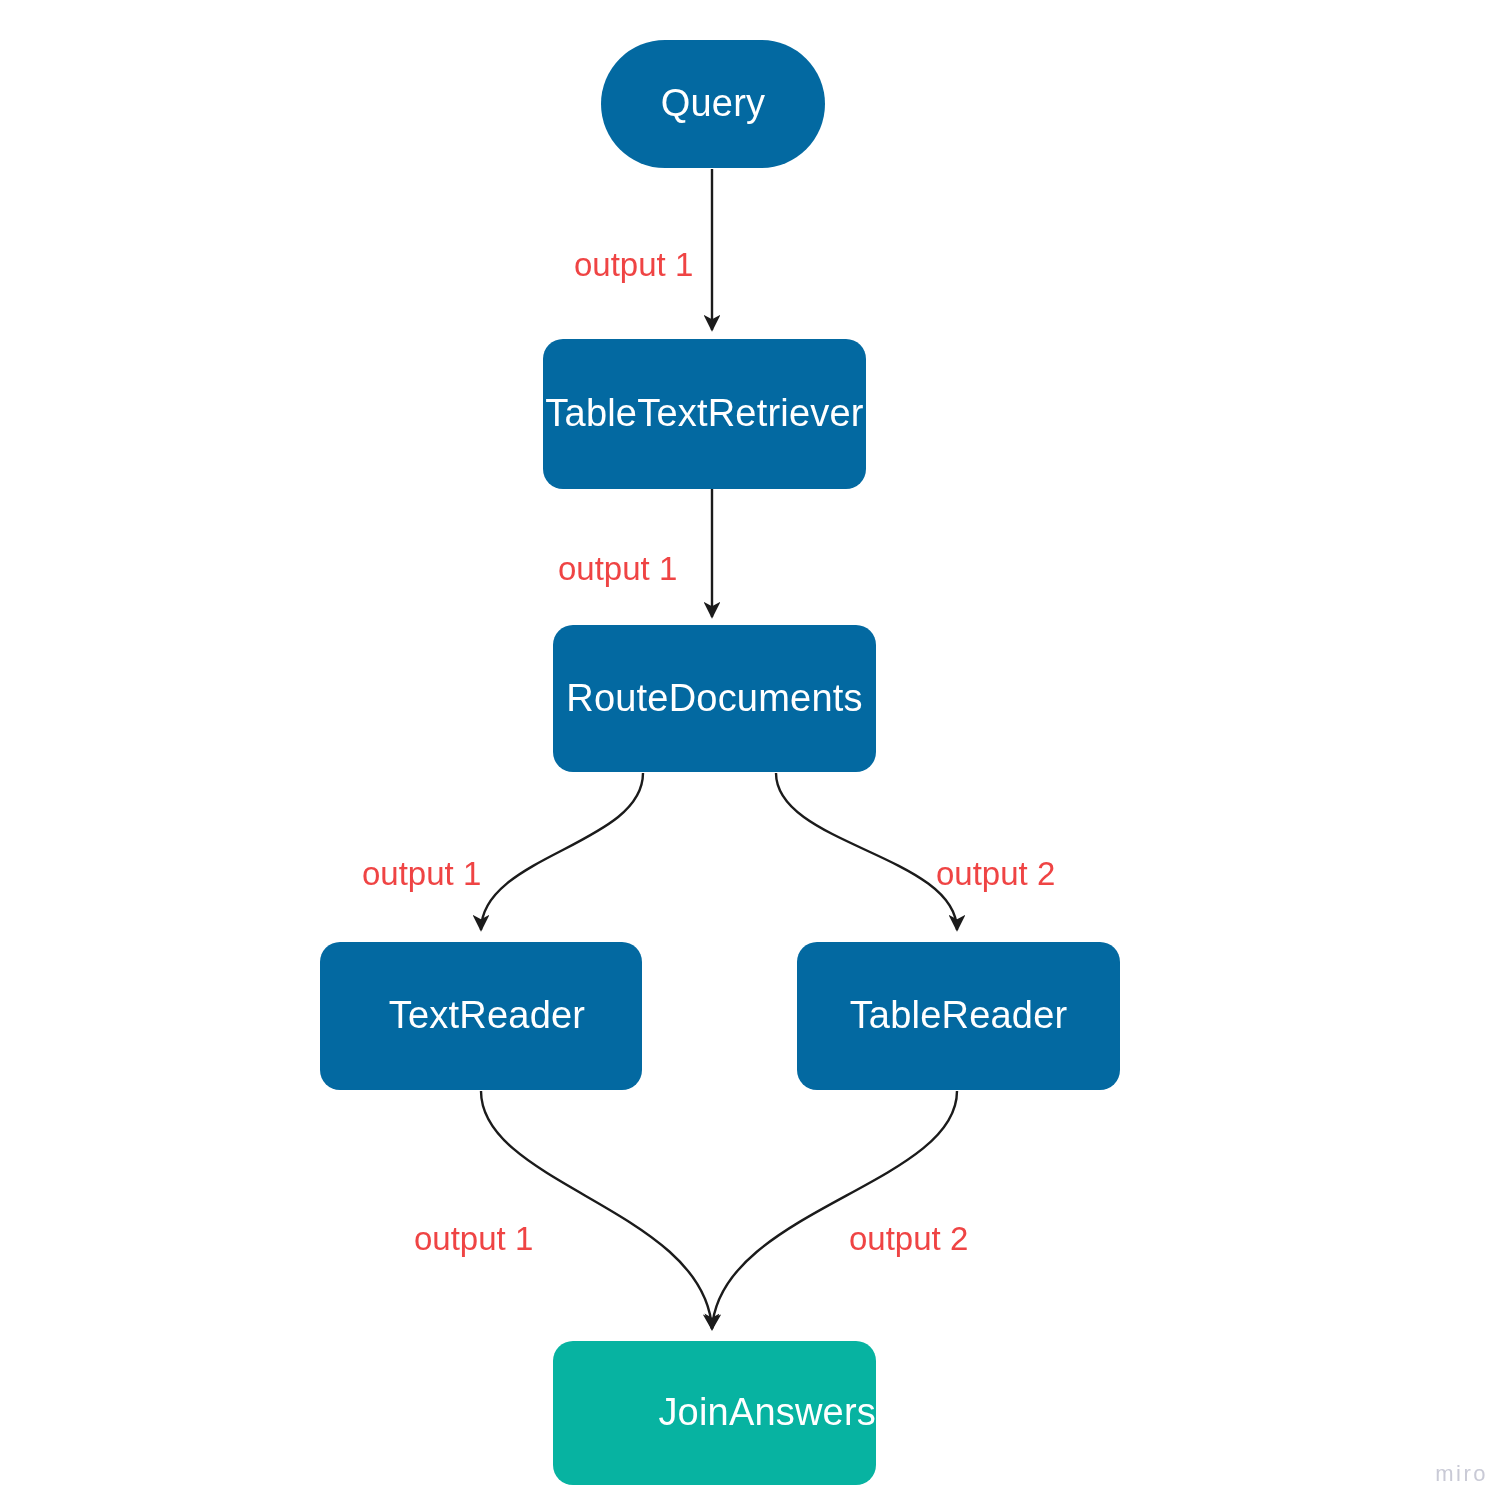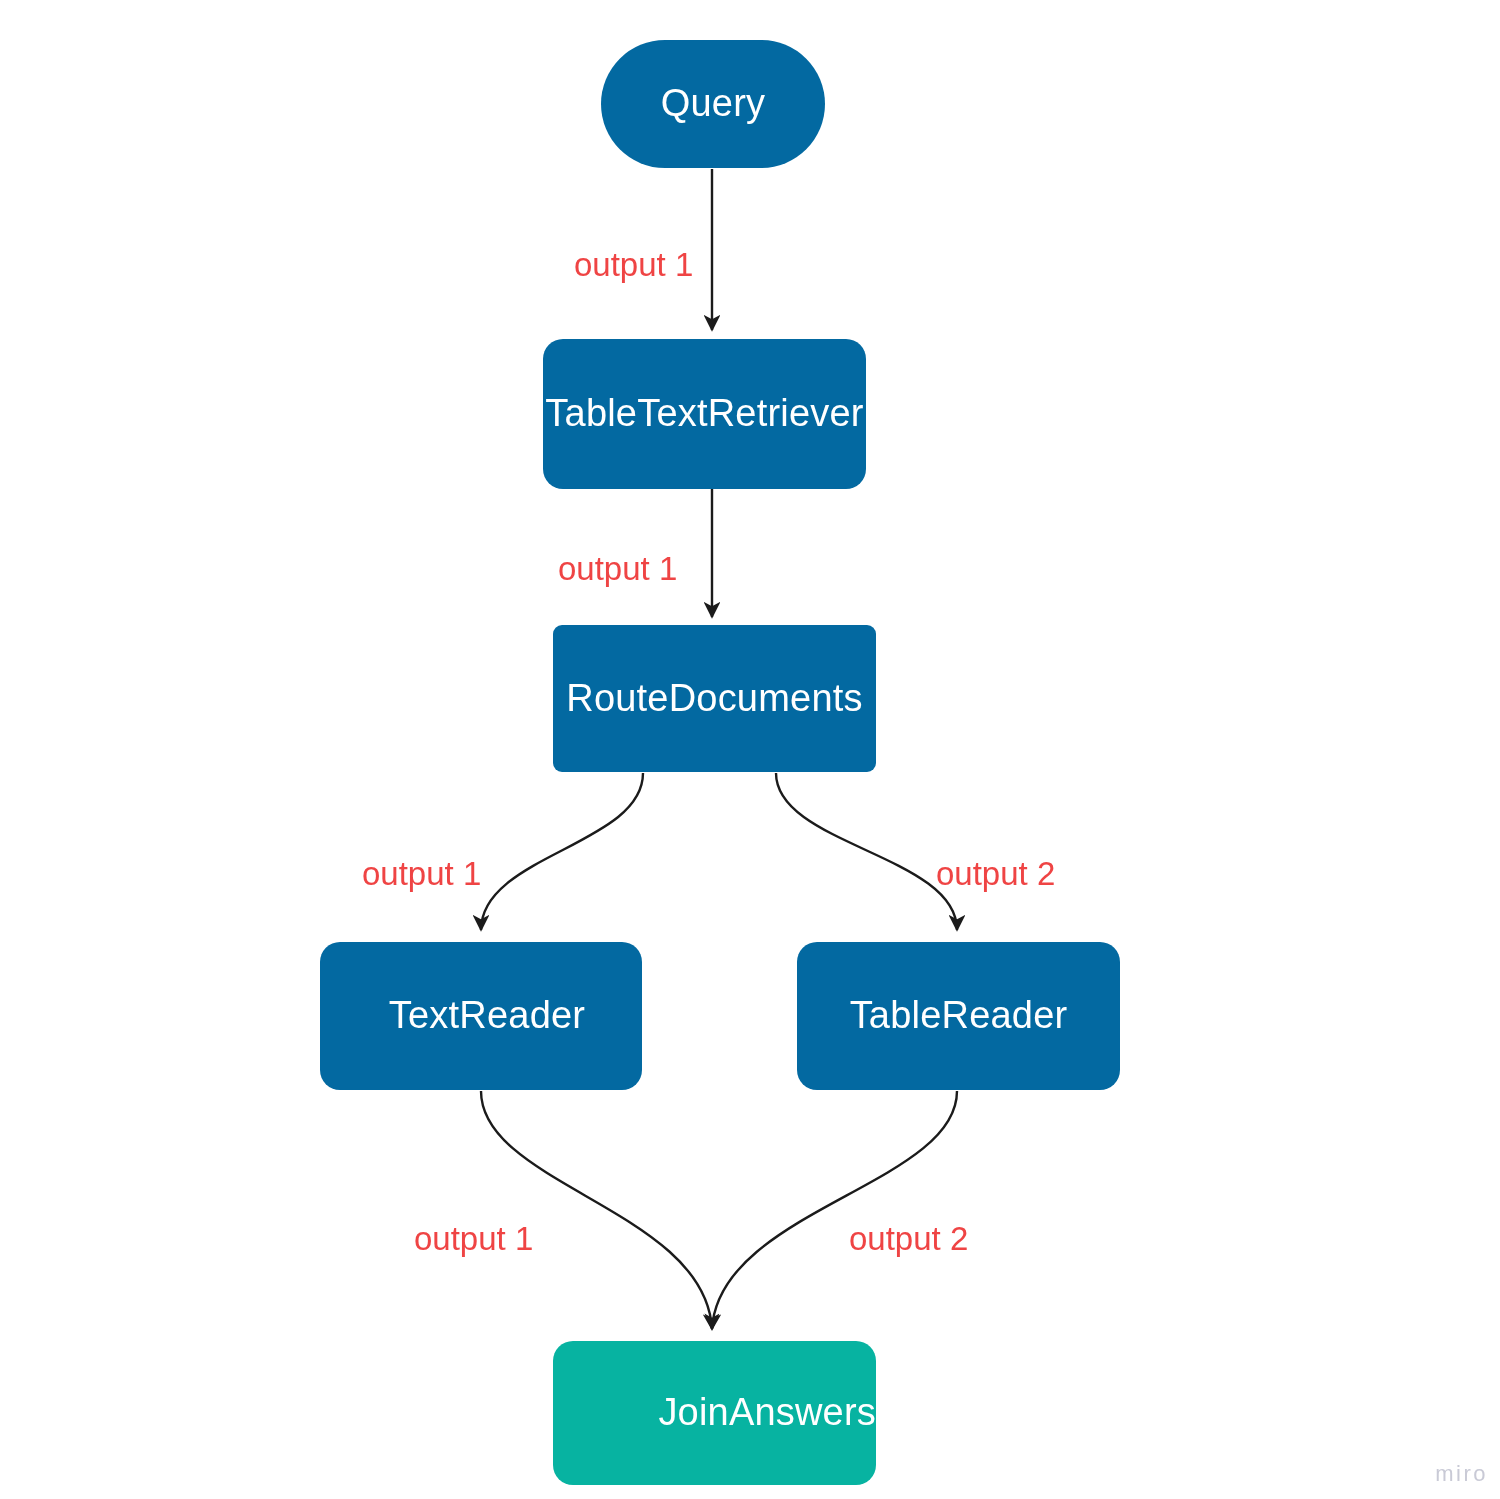--- a/index.html
+++ b/index.html
@@ -90,21 +90,21 @@
   </svg>
 
   <div class="node node-purple node-pill" style="left:601px; top:40px; width:224px; height:128px;">
     <span>Query</span>
   </div>
 
   <div class="node node-purple node-rect" style="left:543px; top:339px; width:323px; height:150px;">
     <span>TableTextRetriever</span>
   </div>
 
-  <div class="node node-purple node-rect" style="left:553px; top:625px; width:323px; height:147px;border-radius:9px;">
+  <div class="node node-purple node-rect" style="left:553px; top:625px; width:323px; height:147px;">
     <span>RouteDocuments</span>
   </div>
 
   <div class="node node-purple node-rect" style="left:320px; top:942px; width:322px; height:148px;padding-left:12px;">
     <span>TextReader</span>
   </div>
 
   <div class="node node-purple node-rect" style="left:797px; top:942px; width:323px; height:148px;">
     <span>TableReader</span>
   </div>

